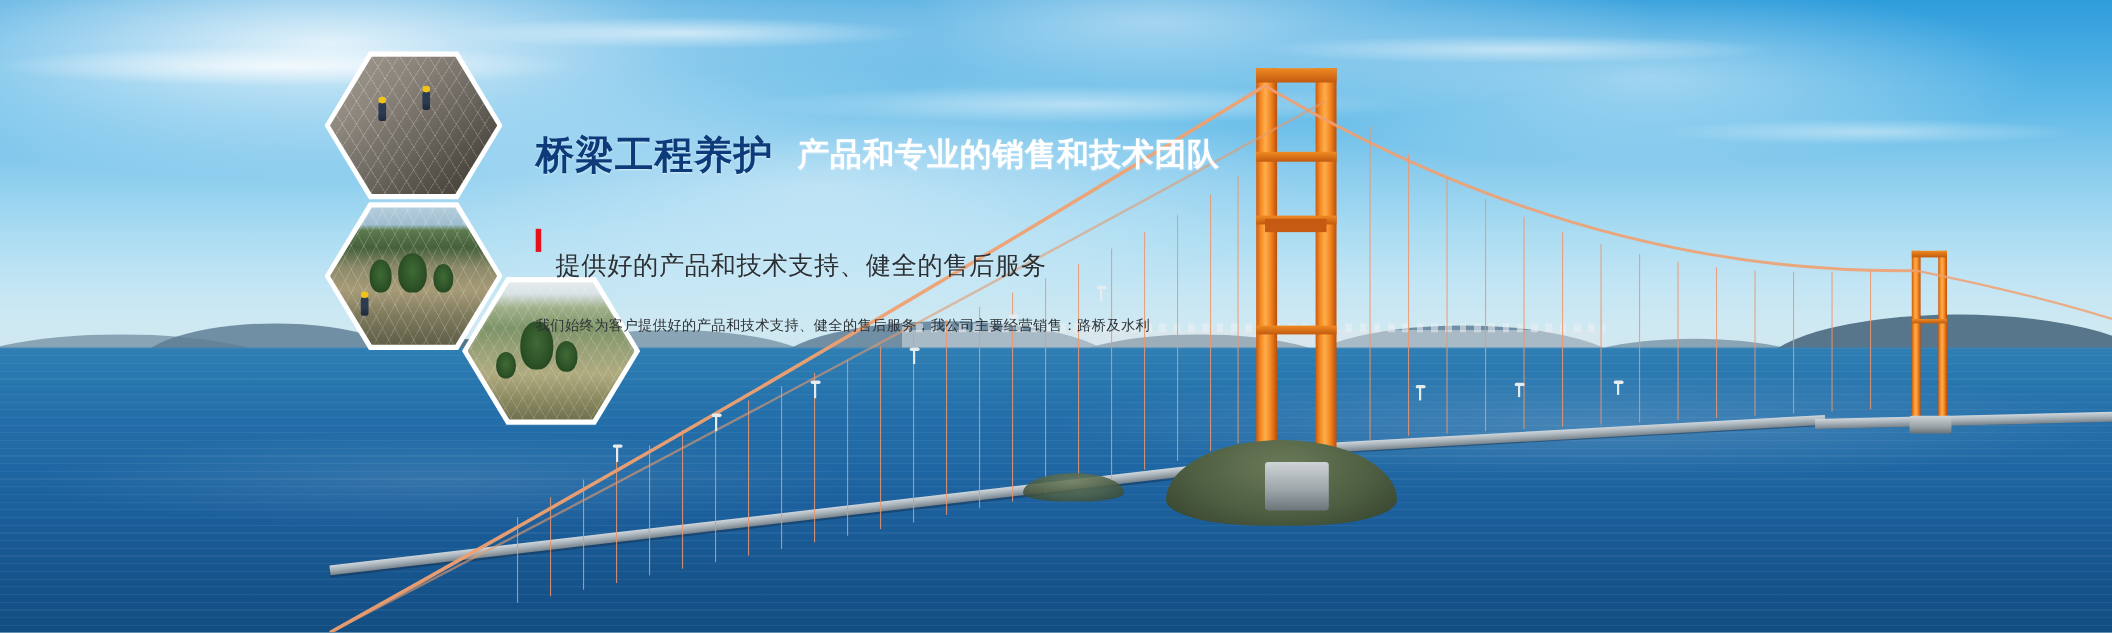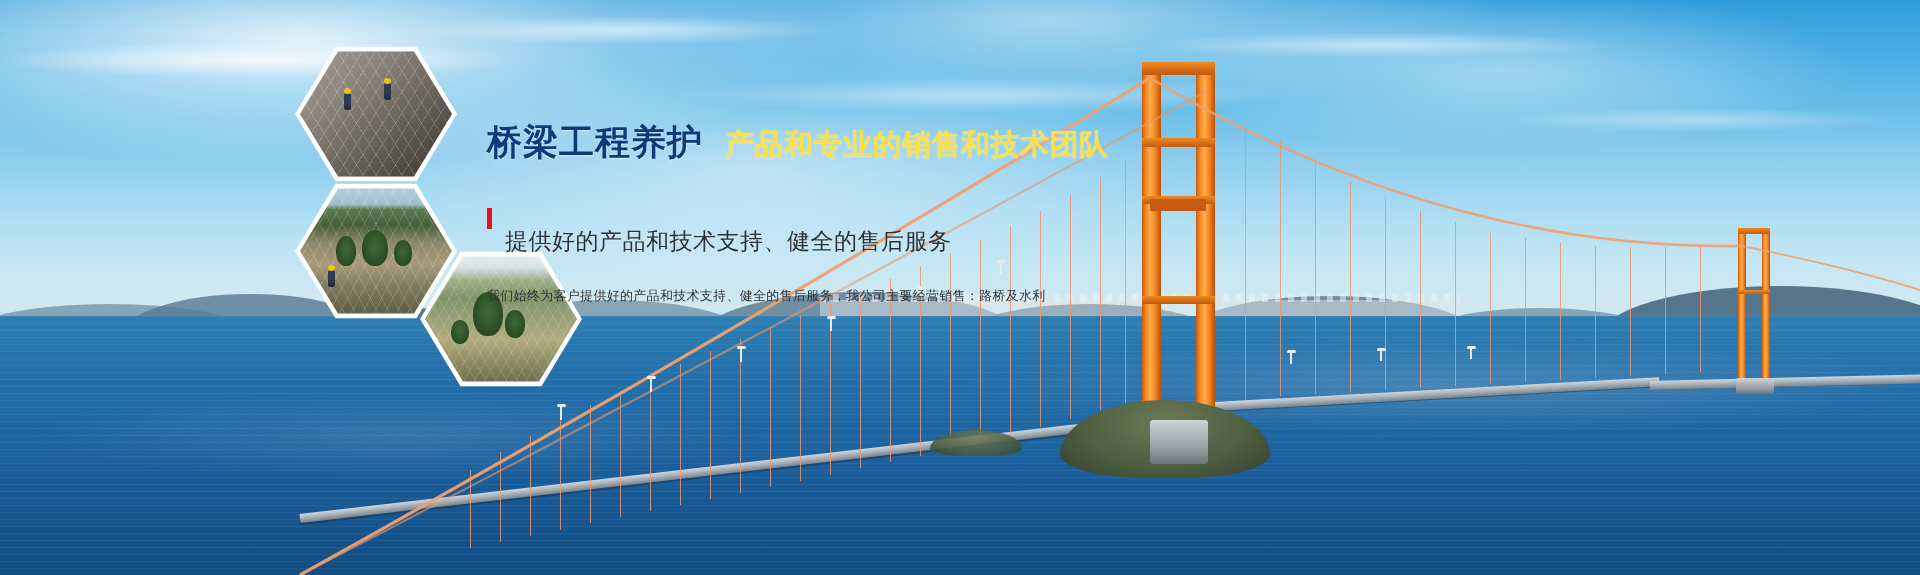--- a/index.html
+++ b/index.html
@@ -206,30 +206,30 @@
         #e8edef 0%, #d8e2e6 10%,
         #9fb089 20%, #7d9468 34%,
         #9aa178 50%, #b0ab7f 66%,
         #8e8d63 82%, #6b6d4c 100%);
   }
 
   
   .copy { position: absolute; left: 487px; top: 124px; width: 760px; }
 
   .headline {
-    display: flex; align-items: flex-end; white-space: nowrap;
+    display: flex; align-items: center; white-space: nowrap;
     line-height: 1;
   }
   .headline-main {
     font-size: 35px; font-weight: bold; color: #0d3b7a;
     letter-spacing: 1px;
     text-shadow: 0 1px 2px rgba(255,255,255,0.55);
   }
   .headline-sub {
-    font-size: 29px; font-weight: bold; color: #fde047;
+    font-size: 29px; font-weight: bold; color: #ffffff;
     letter-spacing: .5px; margin-left: 22px;
     text-shadow: 0 1px 2px rgba(255,255,255,0.4);
   }
 
   .subtitle {
     display: flex; align-items: center;
     margin-top: 21px; white-space: nowrap;
   }
   .accent-bar {
     width: 5px; height: 21px; background: #e8101b;

